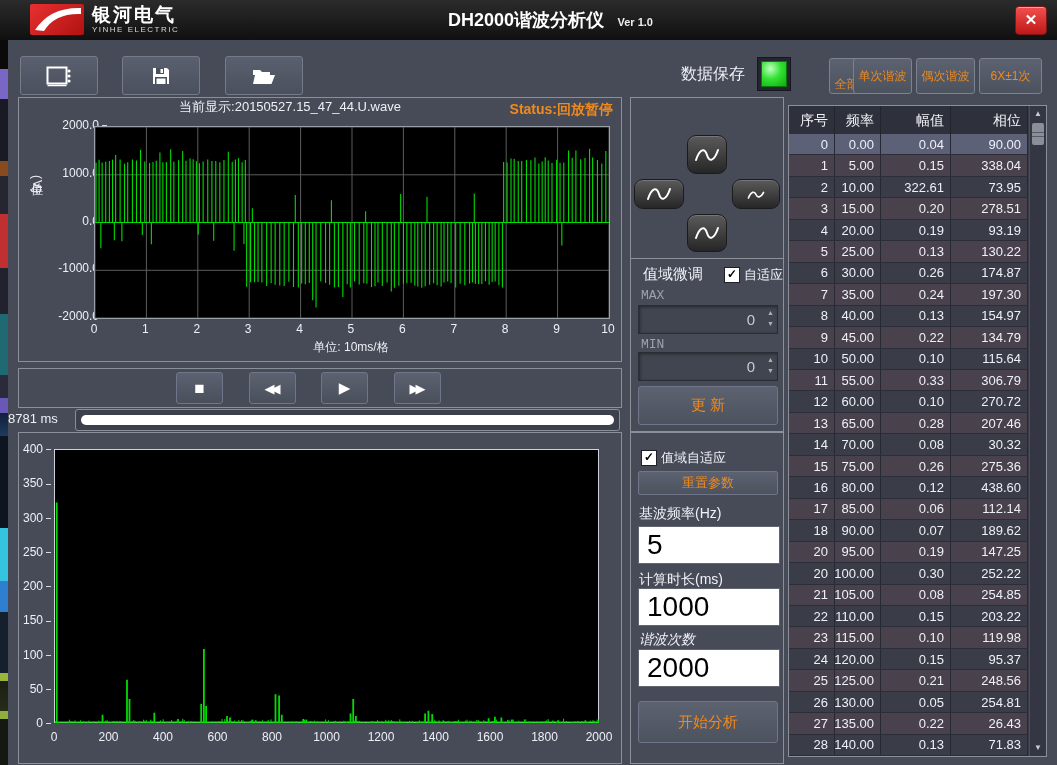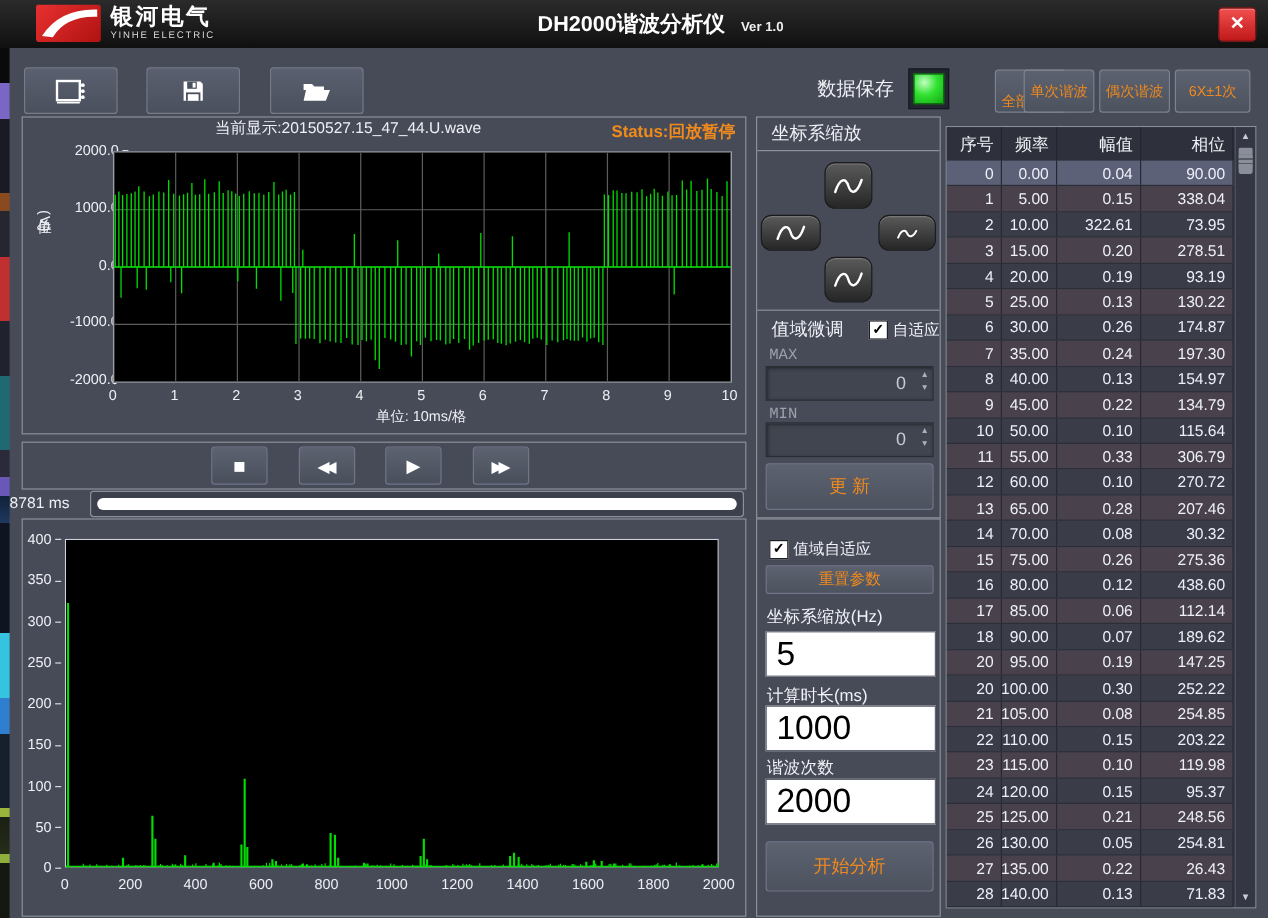--- a/index.html
+++ b/index.html
@@ -848,21 +848,20 @@
       <span>1000</span>
       <span>1200</span>
       <span>1400</span>
       <span>1600</span>
       <span>1800</span>
       <span>2000</span>
     </div>
 </div>
 
 <div class="abs panel zp-panel">
-  <div class="zp-title">坐标系缩放</div>
   <div class="sine-btn" style="left:56px;top:37px;width:38px;height:37px;">
     <svg class="icon" width="26" height="16" viewBox="0 0 26 16">
         <path d="M2 13 C6 1 11 1 13 8 C15 15 20 15 24 3" stroke="#fff" stroke-width="2" fill="none" stroke-linecap="round"></path>
       </svg>
   </div>
   <div class="sine-btn" style="left:3px;top:81px;width:48px;height:28px;">
     <svg class="icon" width="26" height="16" viewBox="0 0 26 16">
         <path d="M2 13 C6 1 11 1 13 8 C15 15 20 15 24 3" stroke="#fff" stroke-width="2" fill="none" stroke-linecap="round"></path>
       </svg>
   </div>
@@ -904,25 +903,25 @@
 </div>
 
 <div class="abs panel an-panel">
   <div class="chk-row" style="left:10px;top:16px;">
     <div class="chk"><span>✓</span></div>
     <span class="chk-label">值域自适应</span>
   </div>
   <div class="big-btn" style="left:7px;top:38px;width:138px;height:22px;font-size:13px;border-radius:2px;">
     <span>重置参数</span>
   </div>
-  <span class="an-label" style="left:8px;top:72px;">坐标系缩放(Hz)</span>
+  <span class="an-label" style="left:8px;top:72px;">基波频率(Hz)</span>
   <div class="white-input" style="top:93px;">5</div>
   <span class="an-label" style="left:8px;top:138px;">计算时长(ms)</span>
   <div class="white-input" style="top:155px;">1000</div>
-  <span class="an-label" style="left:8px;top:198px;">谐波次数</span>
+  <span class="an-label" style="left:8px;top:198px;font-style:italic;">谐波次数</span>
   <div class="white-input" style="top:216px;">2000</div>
   <div class="big-btn" style="left:7px;top:268px;width:138px;height:40px;font-size:15px;">
     <span>开始分析</span>
   </div>
 </div>
 
 <div class="abs panel tb-panel">
   <div class="thead">
     <div class="c0">序号</div>
     <div class="c1">频率</div>

